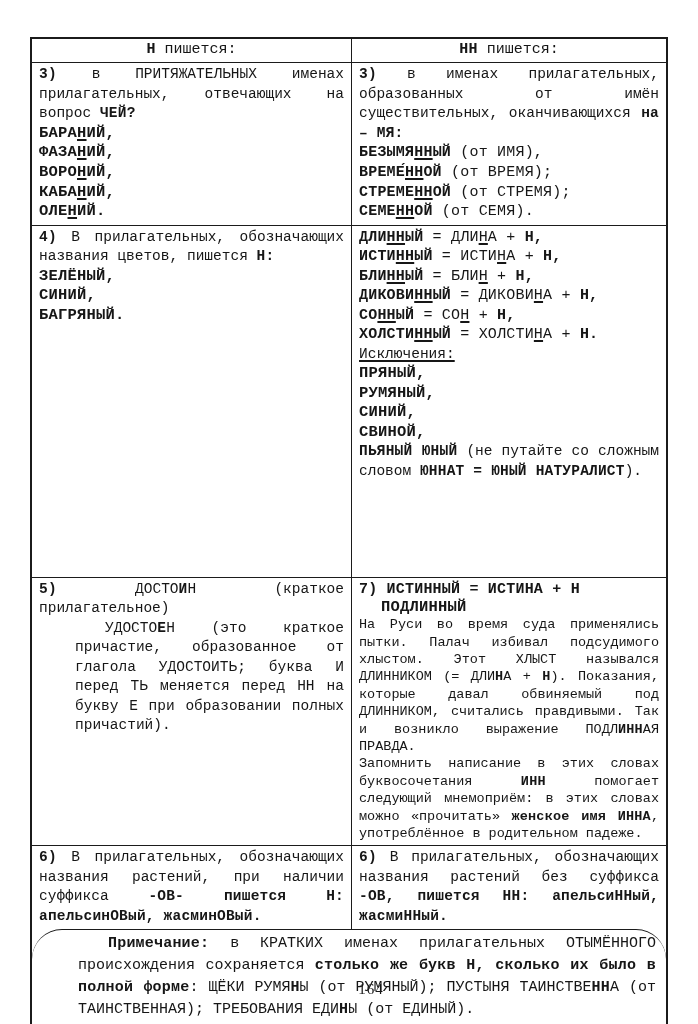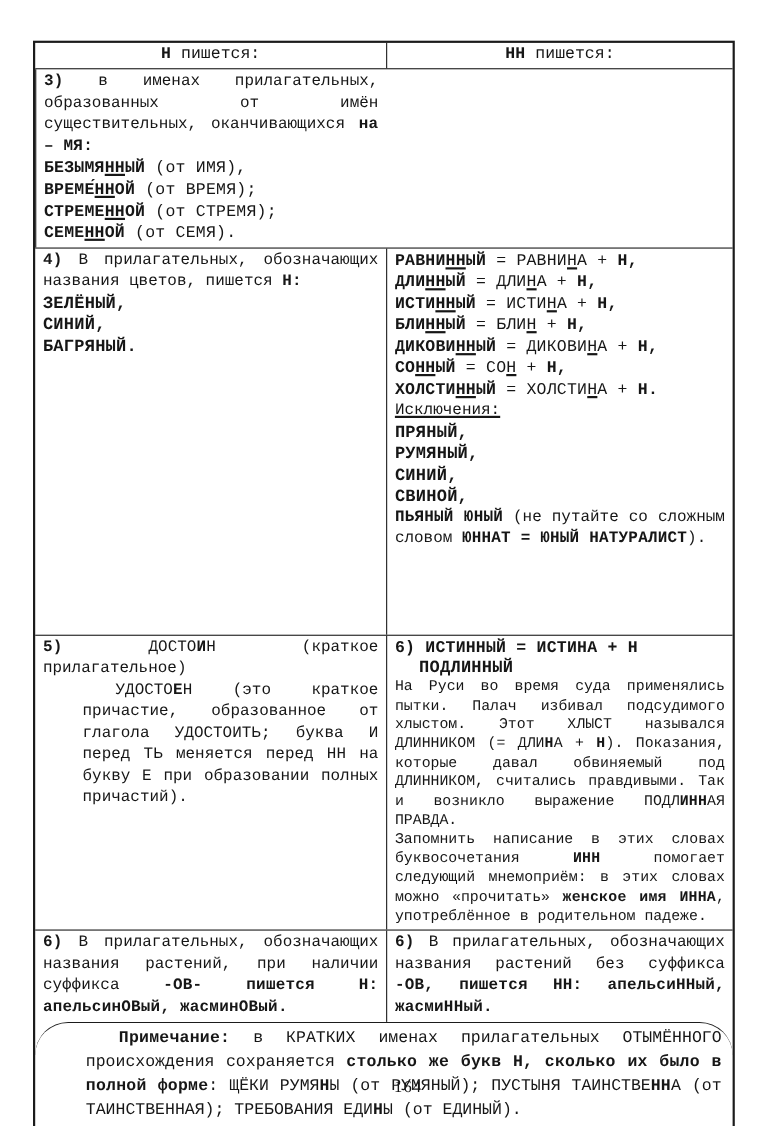--- a/index.html
+++ b/index.html
@@ -42,38 +42,45 @@
 <body>
 
 <div class="scan-table">
 
   <div class="trow header">
     <div class="cell hcell"><b>Н</b> пишется:</div>
     <div class="cell right hcell"><b>НН</b> пишется:</div>
   </div>
 
   <div class="trow r1">
+    <div class="cell">
+        <div class="ln para"><b>3)</b> в ПРИТЯЖАТЕЛЬНЫХ именах прилагательных, отвечающих на вопрос <b>ЧЕЙ?</b></div>
+        <div class="ln words">БАРА<u>Н</u>ИЙ,</div>
+        <div class="ln words">ФАЗА<u>Н</u>ИЙ,</div>
+        <div class="ln words">ВОРО<u>Н</u>ИЙ,</div>
+        <div class="ln words">КАБА<u>Н</u>ИЙ,</div>
+        <div class="ln words">ОЛЕ<u>Н</u>ИЙ.</div>
+      </div>
     <div class="cell right">
         <div class="ln para"><b>3)</b> в именах прилагательных, образованных от имён существительных, оканчивающихся <b>на – МЯ:</b></div>
         <div class="ln eq"><b>БЕЗЫМЯ<u>НН</u>ЫЙ</b> (от ИМЯ),</div>
         <div class="ln eq"><b>ВРЕМЕ́<u>НН</u>ОЙ</b> (от ВРЕМЯ);</div>
         <div class="ln eq"><b>СТРЕМЕ<u>НН</u>ОЙ</b> (от СТРЕМЯ);</div>
         <div class="ln eq"><b>СЕМЕ<u>НН</u>ОЙ</b> (от СЕМЯ).</div>
       </div>
   </div>
 
   <div class="trow r2">
     <div class="cell">
         <div class="ln para"><b>4)</b> В прилагательных, обозначающих названия цветов, пишется <b>Н:</b></div>
         <div class="ln words">ЗЕЛЁНЫЙ,</div>
         <div class="ln words">СИНИЙ,</div>
         <div class="ln words">БАГРЯНЫЙ.</div>
       </div>
     <div class="cell right">
-        <div class="ln eq"><b>РАВНИ<u>НН</u>ЫЙ</b> = РАВНИ<u>Н</u>А + <b>Н,</b></div>
         <div class="ln eq"><b>ДЛИ<u>НН</u>ЫЙ</b> = ДЛИ<u>Н</u>А + <b>Н,</b></div>
         <div class="ln eq"><b>ИСТИ<u>НН</u>ЫЙ</b> = ИСТИ<u>Н</u>А + <b>Н,</b></div>
         <div class="ln eq"><b>БЛИ<u>НН</u>ЫЙ</b> = БЛИ<u>Н</u> + <b>Н,</b></div>
         <div class="ln eq"><b>ДИКОВИ<u>НН</u>ЫЙ</b> = ДИКОВИ<u>Н</u>А + <b>Н,</b></div>
         <div class="ln eq"><b>СО<u>НН</u>ЫЙ</b> = СО<u>Н</u> + <b>Н,</b></div>
         <div class="ln eq"><b>ХОЛСТИ<u>НН</u>ЫЙ</b> = ХОЛСТИ<u>Н</u>А + <b>Н.</b></div>
         <div class="ln para"><u>Исключения:</u></div>
         <div class="ln words">ПРЯНЫЙ,</div>
         <div class="ln words">РУМЯНЫЙ,</div>
         <div class="ln words">СИНИЙ,</div>
@@ -81,21 +88,21 @@
         <div class="ln para"><b>ПЬЯНЫЙ ЮНЫЙ</b> (не путайте со сложным словом <b>ЮННАТ = ЮНЫЙ НАТУРАЛИСТ</b>).</div>
       </div>
   </div>
 
   <div class="trow r3">
     <div class="cell">
         <div class="ln para"><b>5)</b> ДОСТО<b>И</b>Н (краткое прилагательное)</div>
         <div class="ln indent">УДОСТО<b>Е</b>Н (это краткое причастие, образованное от глагола УДОСТОИТЬ; буква И перед ТЬ меняется перед НН на букву Е при образовании полных причастий).</div>
       </div>
     <div class="cell right">
-        <div class="ln words">6) ИСТИННЫЙ = ИСТИНА + Н</div>
+        <div class="ln words">7) ИСТИННЫЙ = ИСТИНА + Н</div>
         <div class="ln words-ind">ПОДЛИННЫЙ</div>
         <div class="ln para">На Руси во время суда применялись пытки. Палач избивал подсудимого хлыстом. Этот ХЛЫСТ назывался ДЛИННИКОМ (= ДЛИ<b>Н</b>А + <b>Н</b>). Показания, которые давал обвиняемый под ДЛИННИКОМ, считались правдивыми. Так и возникло выражение ПОДЛ<b>ИНН</b>АЯ ПРАВДА.</div>
         <div class="ln para">Запомнить написание в этих словах буквосочетания <b>ИНН</b> помогает следующий мнемоприём: в этих словах можно «прочитать» <b>женское имя ИННА</b>, употреблённое в родительном падеже.</div>
       </div>
   </div>
 
   <div class="trow r4">
     <div class="cell">
         <div class="ln para"><b>6)</b> В прилагательных, обозначающих названия растений, при наличии суффикса <b>-ОВ- пишется Н: апельсинОВый, жасминОВый.</b></div>
       </div>

